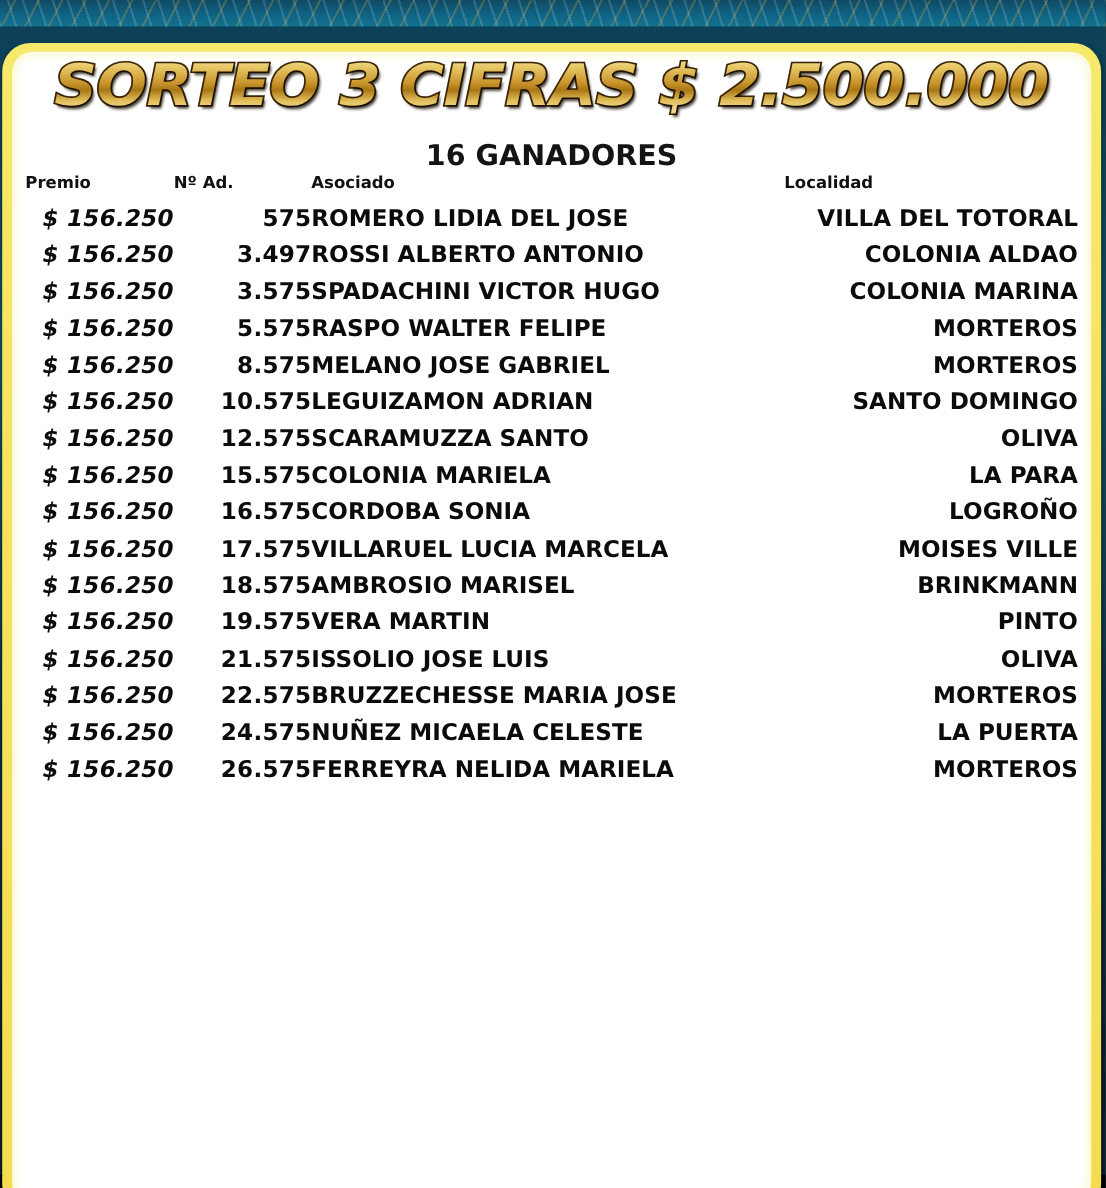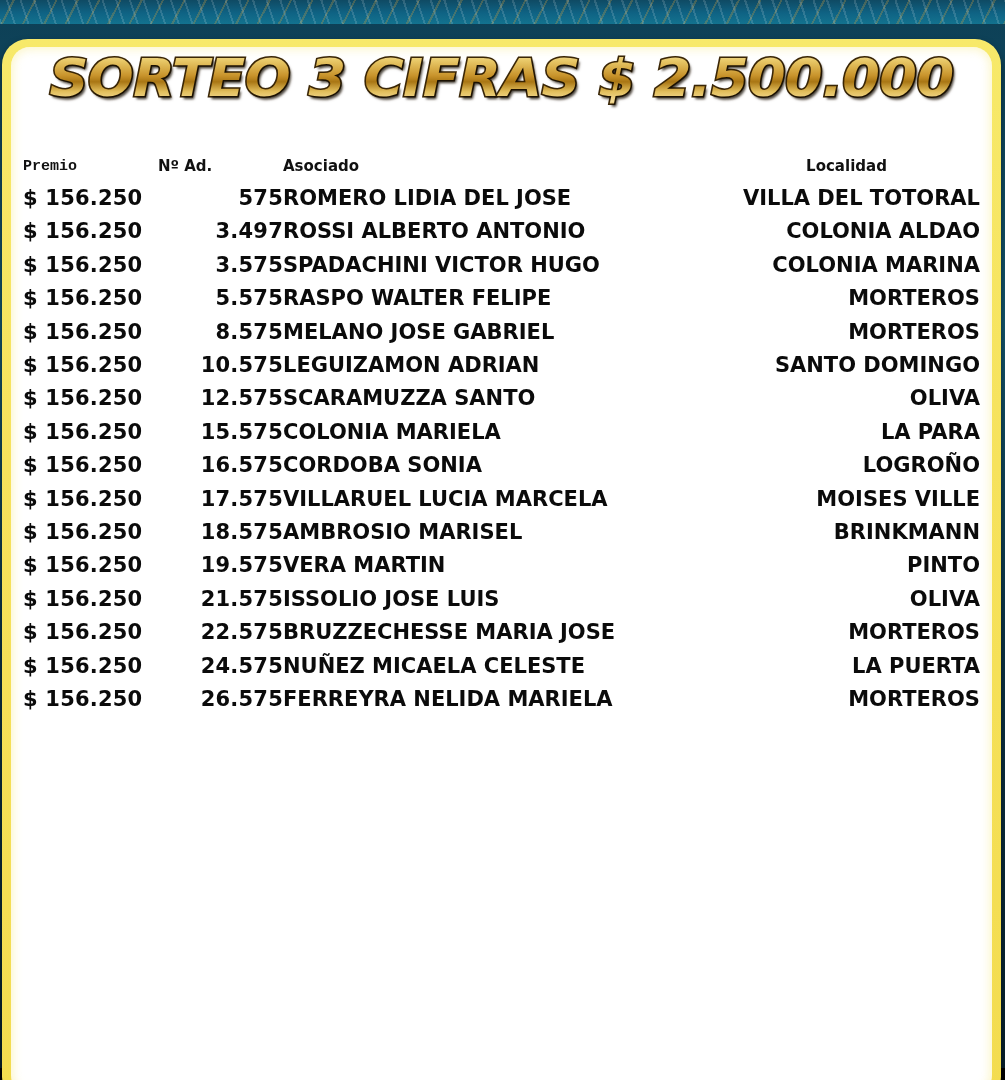--- a/index.html
+++ b/index.html
@@ -150,54 +150,55 @@
   table.results col.c-asociado  { width: 430px; }
   table.results col.c-localidad { width: 267px; }
 
   table.results thead th {
     font-size: 15px;
     font-weight: 700;
     color: #111;
     padding: 0 0 7px 0;
     white-space: nowrap;
   }
-  th.h-premio    { text-align: left;  padding-left: 8px; font-family: Liberation Mono, monospace; }
+  th.h-premio    { text-align: left;  padding-left: 8px; }
   th.h-nad       { text-align: left;  padding-left: 6px; }
   th.h-asociado  { text-align: left;  padding-left: 44px; }
-  th.h-localidad { text-align: center; padding-right: 8px; }
+  th.h-localidad { text-align: left; padding-right: 8px; }
 
   table.results tbody td {
     font-size: 21px;
     font-weight: 700;
     color: #0b0b0b;
     height: 33.4px;
     line-height: 33.4px;
     padding: 0;
     white-space: nowrap;
     overflow: hidden;
   }
-  td.d-premio    { text-align: left; padding-right: 12px; letter-spacing: .2px; }
+  td.d-premio    { text-align: right; padding-right: 12px; letter-spacing: .2px; font-style: italic; }
   td.d-nad       { text-align: right;  padding-left: 2px;  letter-spacing: .2px; }
   td.d-asociado  { text-align: left;  padding-left: 44px; }
   td.d-localidad { text-align: right; padding-right: 8px; }
 </style>
 </head>
 <body>
 
 <div id="backdrop">
   <div id="backdrop-texture"></div>
   <div id="backdrop-bottom"></div>
 </div>
 
 <div id="card-frame">
   <div id="card">
 
     <div id="headline-shadowlayer">SORTEO 3 CIFRAS $ 2.500.000</div>
     <div id="headline">SORTEO 3 CIFRAS $ 2.500.000</div>
 
+    <div id="subtitle">16 GANADORES</div>
 
     <div id="table-wrap">
       <table class="results">
         <colgroup>
           <col class="c-premio">
             <col class="c-nad">
             <col class="c-asociado">
             <col class="c-localidad">
         </colgroup>
         <thead>

